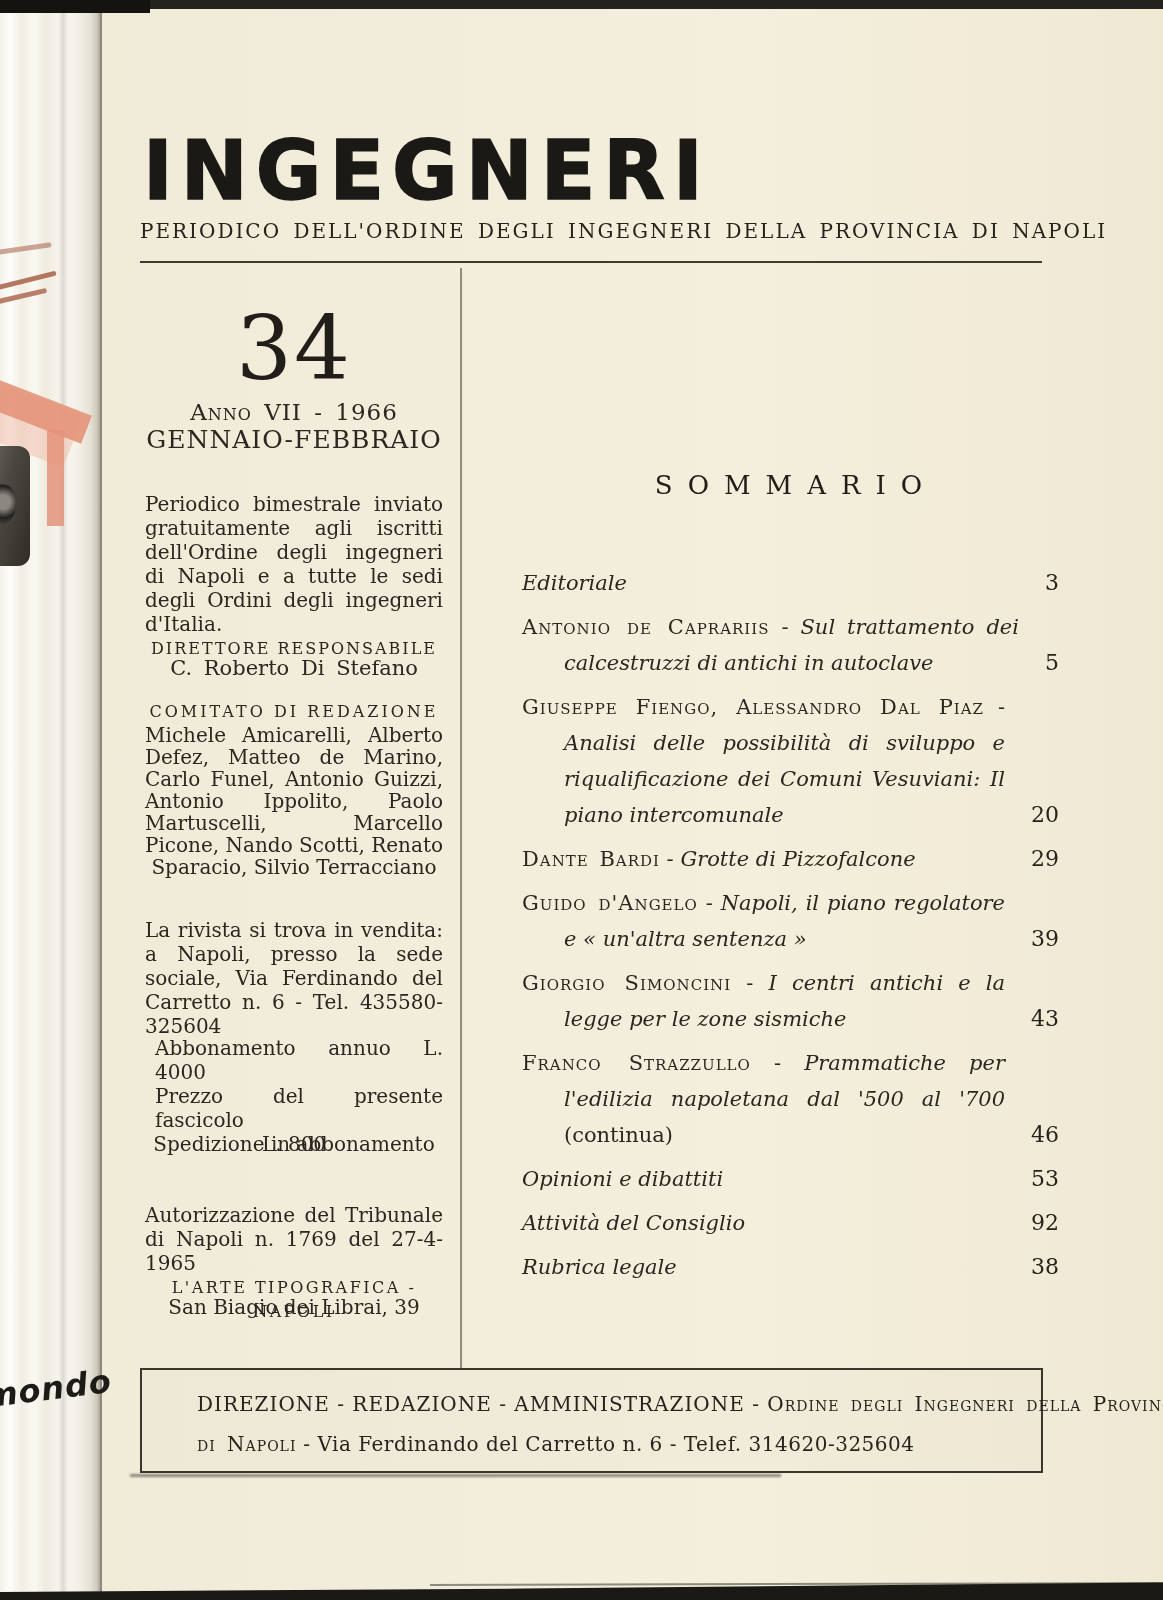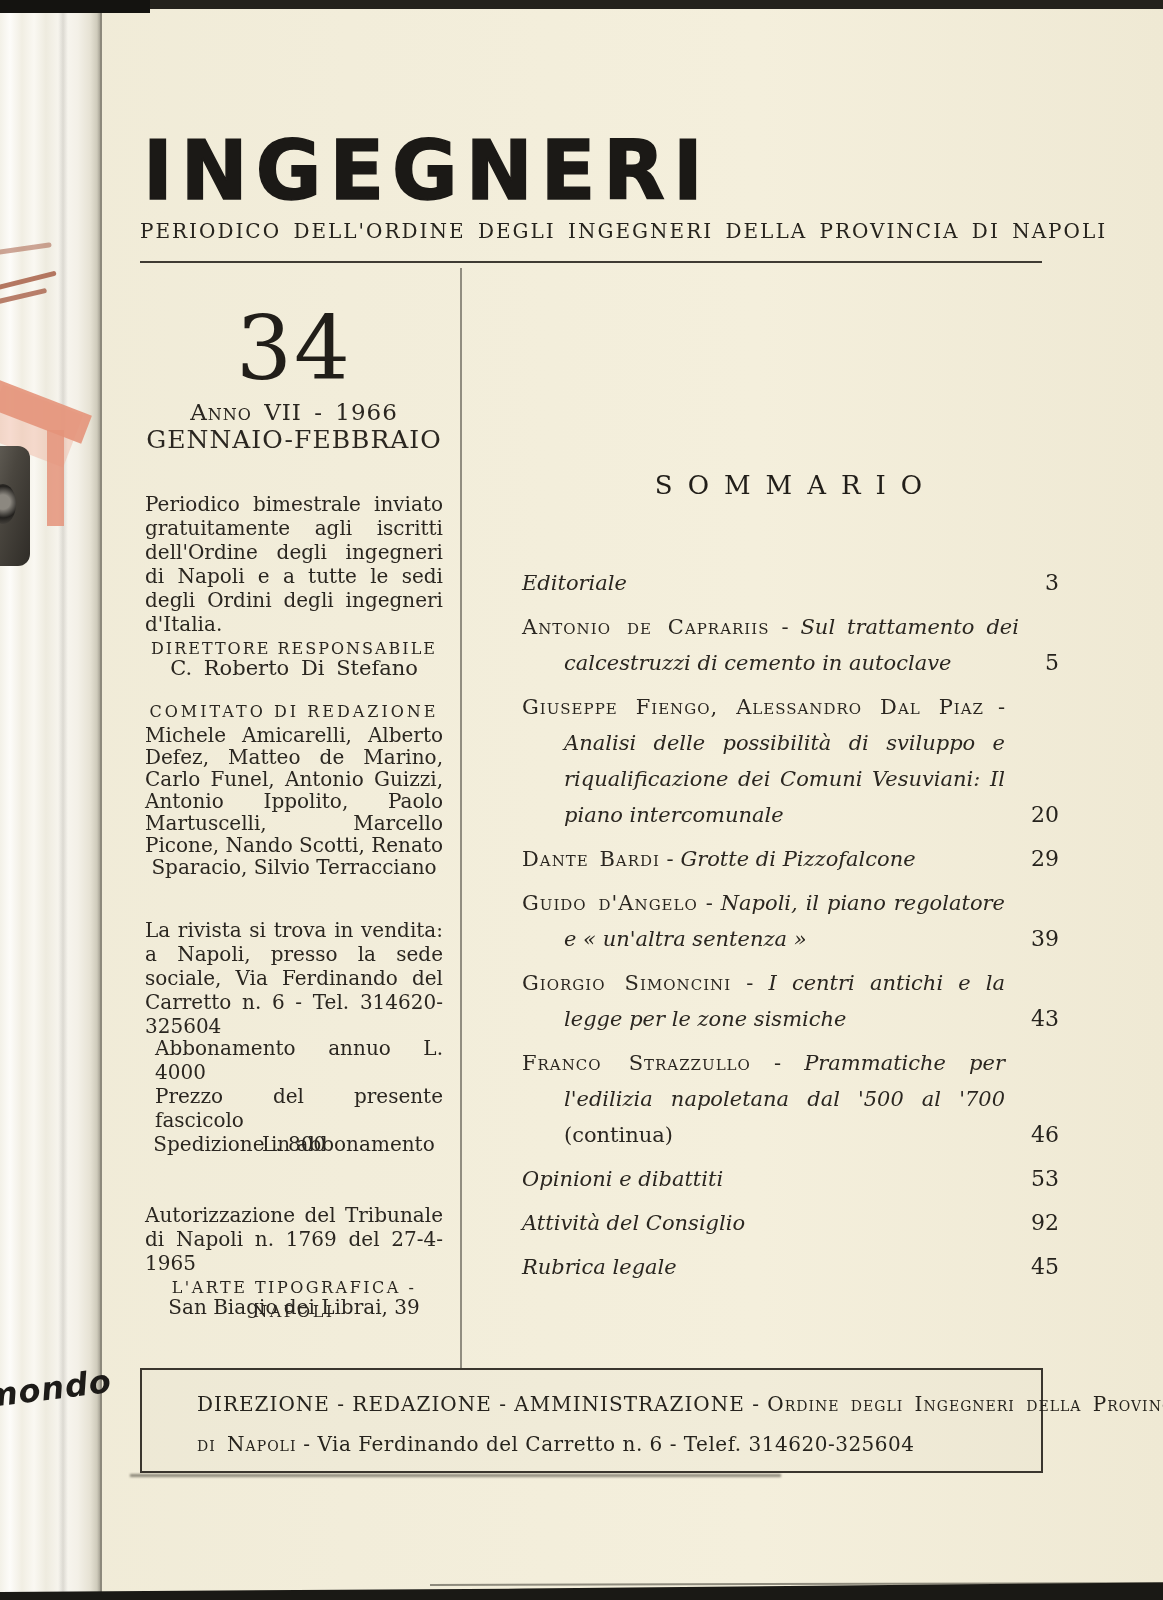--- a/index.html
+++ b/index.html
@@ -118,41 +118,41 @@
   <div class="column-divider"></div>
 
   <div class="lblock center issue-number">34</div>
   <div class="lblock center issue-year">Anno VII - 1966</div>
   <div class="lblock center issue-months">GENNAIO-FEBBRAIO</div>
   <div class="lblock justify distribution">Periodico bimestrale inviato gratuitamente agli iscritti dell'Ordine degli ingegneri di Napoli e a tutte le sedi degli Ordini degli ingegneri d'Italia.</div>
   <div class="lblock center director-label">DIRETTORE RESPONSABILE</div>
   <div class="lblock center director-name">C. Roberto Di Stefano</div>
   <div class="lblock center committee-label">COMITATO DI REDAZIONE</div>
   <div class="lblock committee-names">Michele Amicarelli, Alberto Defez, Matteo de Marino, Carlo Funel, Antonio Guizzi, Antonio Ippolito, Paolo Martuscelli, Marcello Picone, Nando Scotti, Renato Sparacio, Silvio Terracciano</div>
-  <div class="lblock justify sales-note">La rivista si trova in vendita: a Napoli, presso la sede sociale, Via Ferdinando del Carretto n. 6 - Tel. 314620-325604</div>
+  <div class="lblock justify sales-note">La rivista si trova in vendita: a Napoli, presso la sede sociale, Via Ferdinando del Carretto n. 6 - Tel. 435580-325604</div>
   <div class="lblock subscription">
     <div class="jline">Abbonamento annuo L. 4000</div>
     <div class="jline">Prezzo del presente fascicolo</div>
     <div class="center">L. 800</div>
   </div>
   <div class="lblock center postal">
     <div>Spedizione in abbonamento</div>
   </div>
   <div class="lblock justify authorization">Autorizzazione del Tribunale di Napoli n. 1769 del 27-4-1965</div>
   <div class="lblock center printer-name">L'ARTE TIPOGRAFICA - NAPOLI</div>
   <div class="lblock center printer-address">San Biagio dei Librai, 39</div>
 
   <div class="toc-heading">SOMMARIO</div>
   <div class="toc">
     <div class="toc-entry">
       <div class="toc-text"><span class="toc-author"></span><span></span><span class="toc-title">Editoriale</span><span class="toc-suffix"></span></div>
       <div class="toc-page">3</div>
     </div>
     <div class="toc-entry">
-      <div class="toc-text"><span class="toc-author">Antonio de Caprariis</span><span> - </span><span class="toc-title">Sul trattamento dei calcestruzzi di cemento in autoclave</span><span class="toc-suffix"></span></div>
+      <div class="toc-text"><span class="toc-author">Antonio de Caprariis</span><span> - </span><span class="toc-title">Sul trattamento dei calcestruzzi di antichi in autoclave</span><span class="toc-suffix"></span></div>
       <div class="toc-page">5</div>
     </div>
     <div class="toc-entry">
       <div class="toc-text"><span class="toc-author">Giuseppe Fiengo, Alessandro Dal Piaz</span><span> - </span><span class="toc-title">Analisi delle possibilità di sviluppo e riqualificazione dei Comuni Vesuviani: Il piano intercomunale</span><span class="toc-suffix"></span></div>
       <div class="toc-page">20</div>
     </div>
     <div class="toc-entry">
       <div class="toc-text"><span class="toc-author">Dante Bardi</span><span> - </span><span class="toc-title">Grotte di Pizzofalcone</span><span class="toc-suffix"></span></div>
       <div class="toc-page">29</div>
     </div>
@@ -171,21 +171,21 @@
     <div class="toc-entry">
       <div class="toc-text"><span class="toc-author"></span><span></span><span class="toc-title">Opinioni e dibattiti</span><span class="toc-suffix"></span></div>
       <div class="toc-page">53</div>
     </div>
     <div class="toc-entry">
       <div class="toc-text"><span class="toc-author"></span><span></span><span class="toc-title">Attività del Consiglio</span><span class="toc-suffix"></span></div>
       <div class="toc-page">92</div>
     </div>
     <div class="toc-entry">
       <div class="toc-text"><span class="toc-author"></span><span></span><span class="toc-title">Rubrica legale</span><span class="toc-suffix"></span></div>
-      <div class="toc-page">45</div>
+      <div class="toc-page">38</div>
     </div>
   </div>
 
   <div class="footer-box">
     <div class="footer-line"><span class="fcaps">DIREZIONE - REDAZIONE - AMMINISTRAZIONE - </span><span class="fsmallcaps">Ordine degli Ingegneri della Provincia</span></div>
     <div class="footer-line"><span class="fsmallcaps">di Napoli</span><span> - Via Ferdinando del Carretto n. 6 - Telef. 314620-325604</span></div>
   </div>
 
   <div class="top-strip"></div>
   <div class="top-strip-left"></div>

